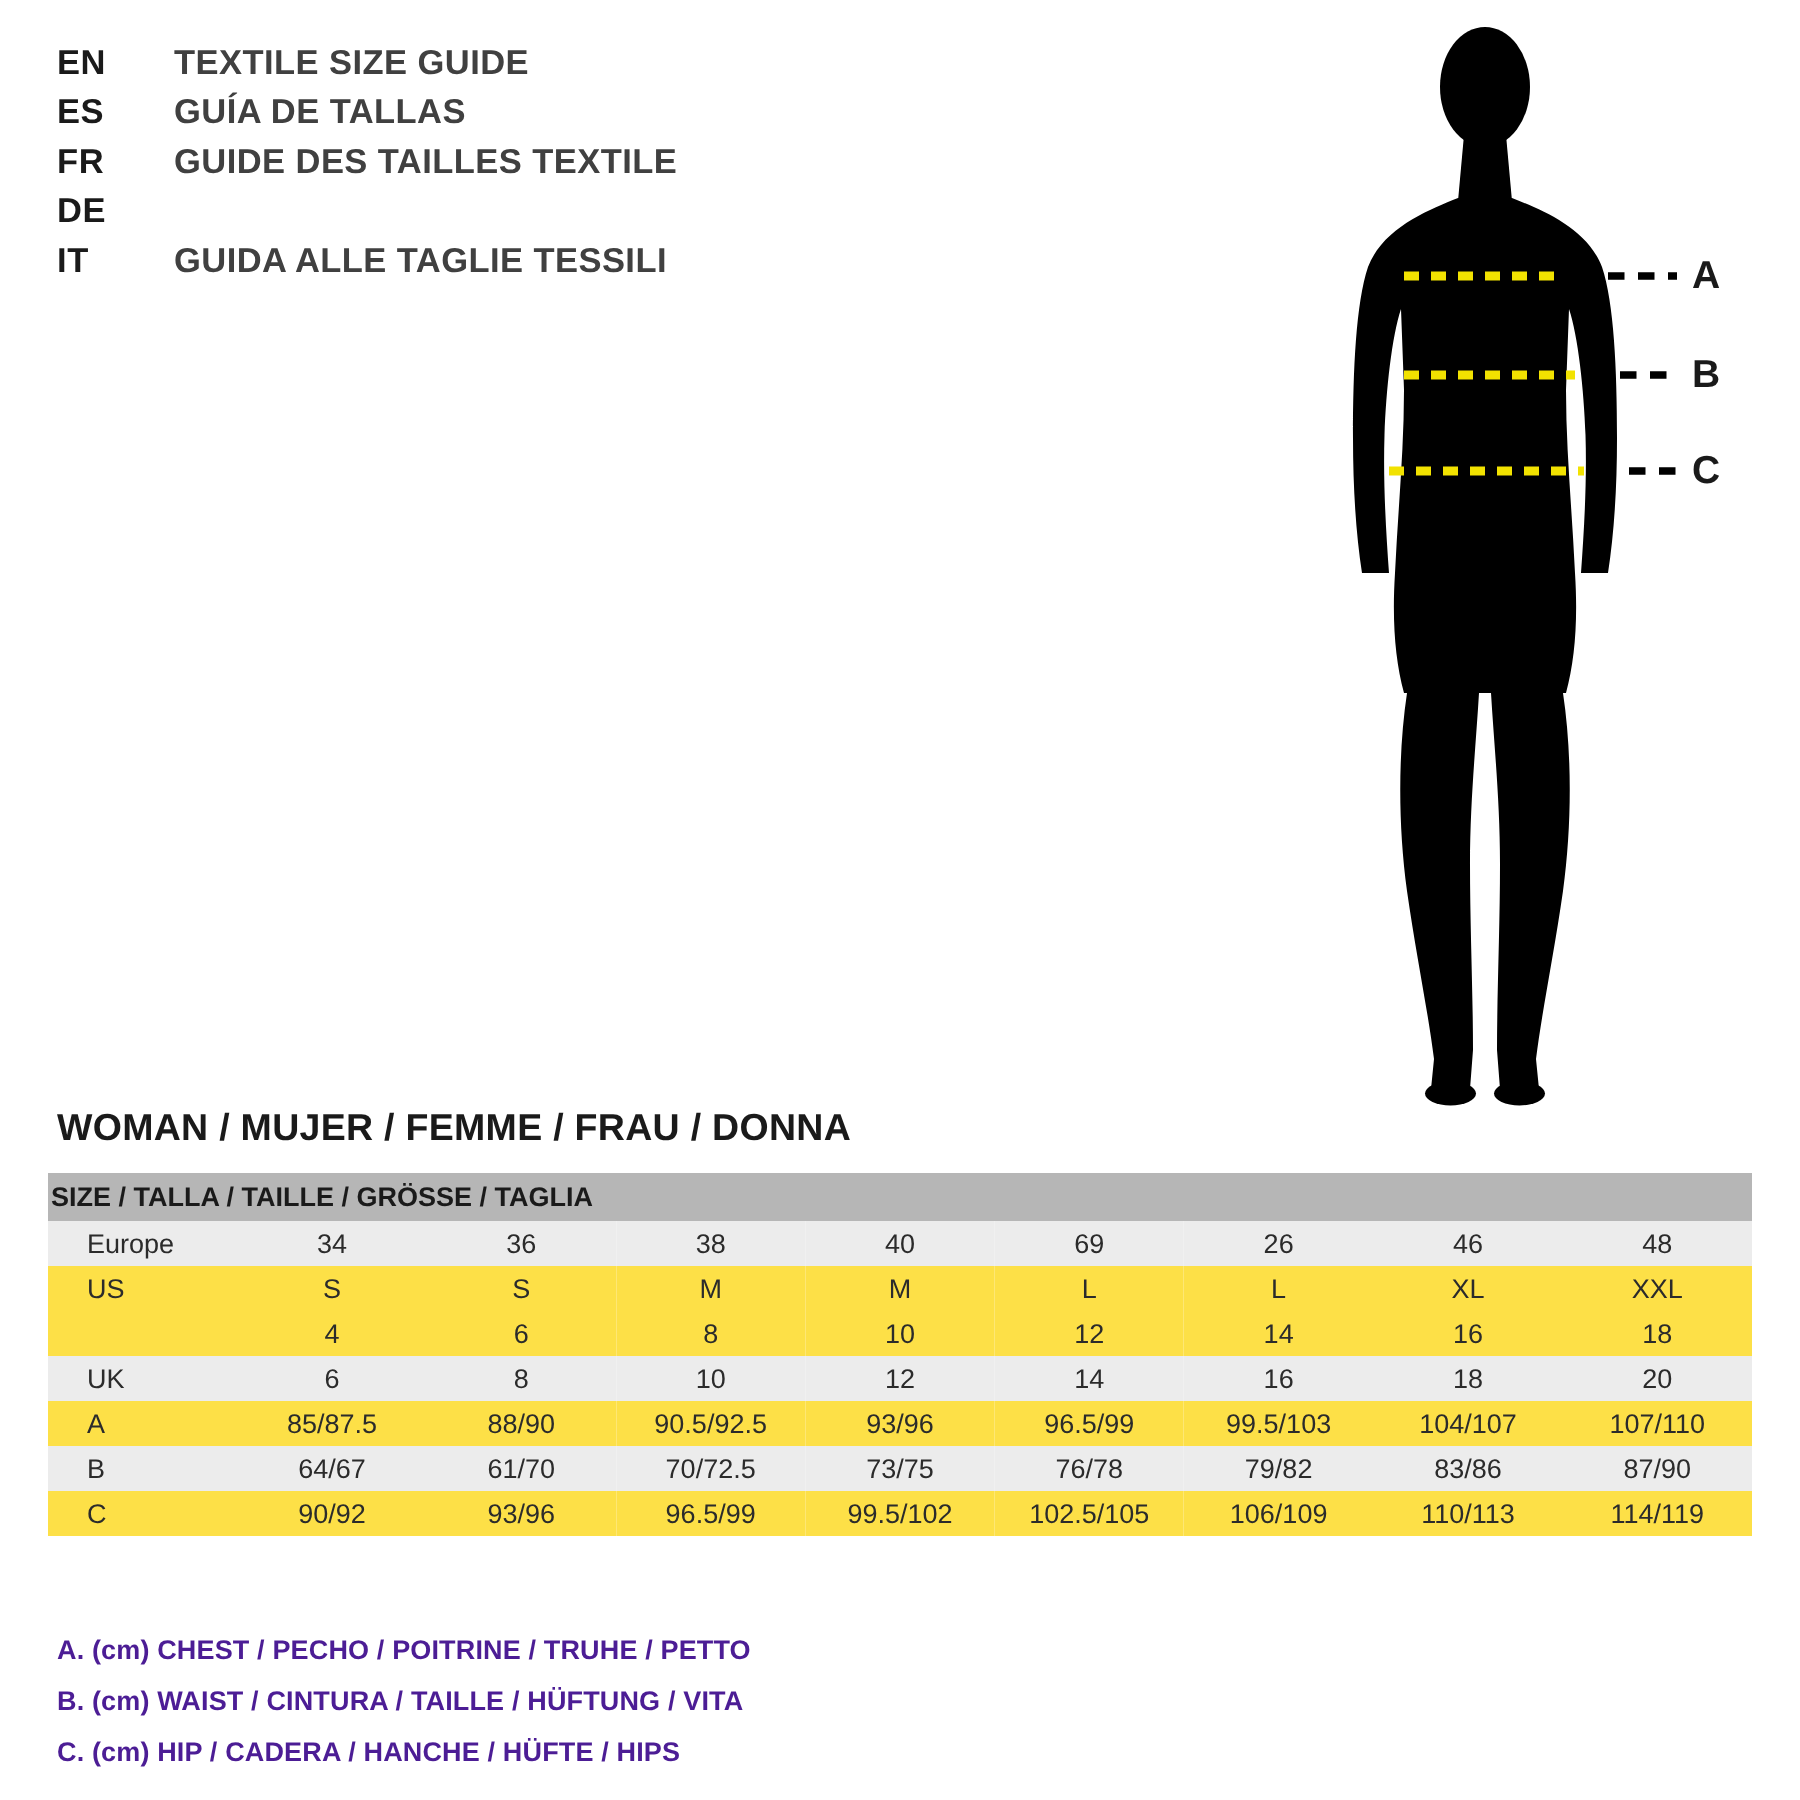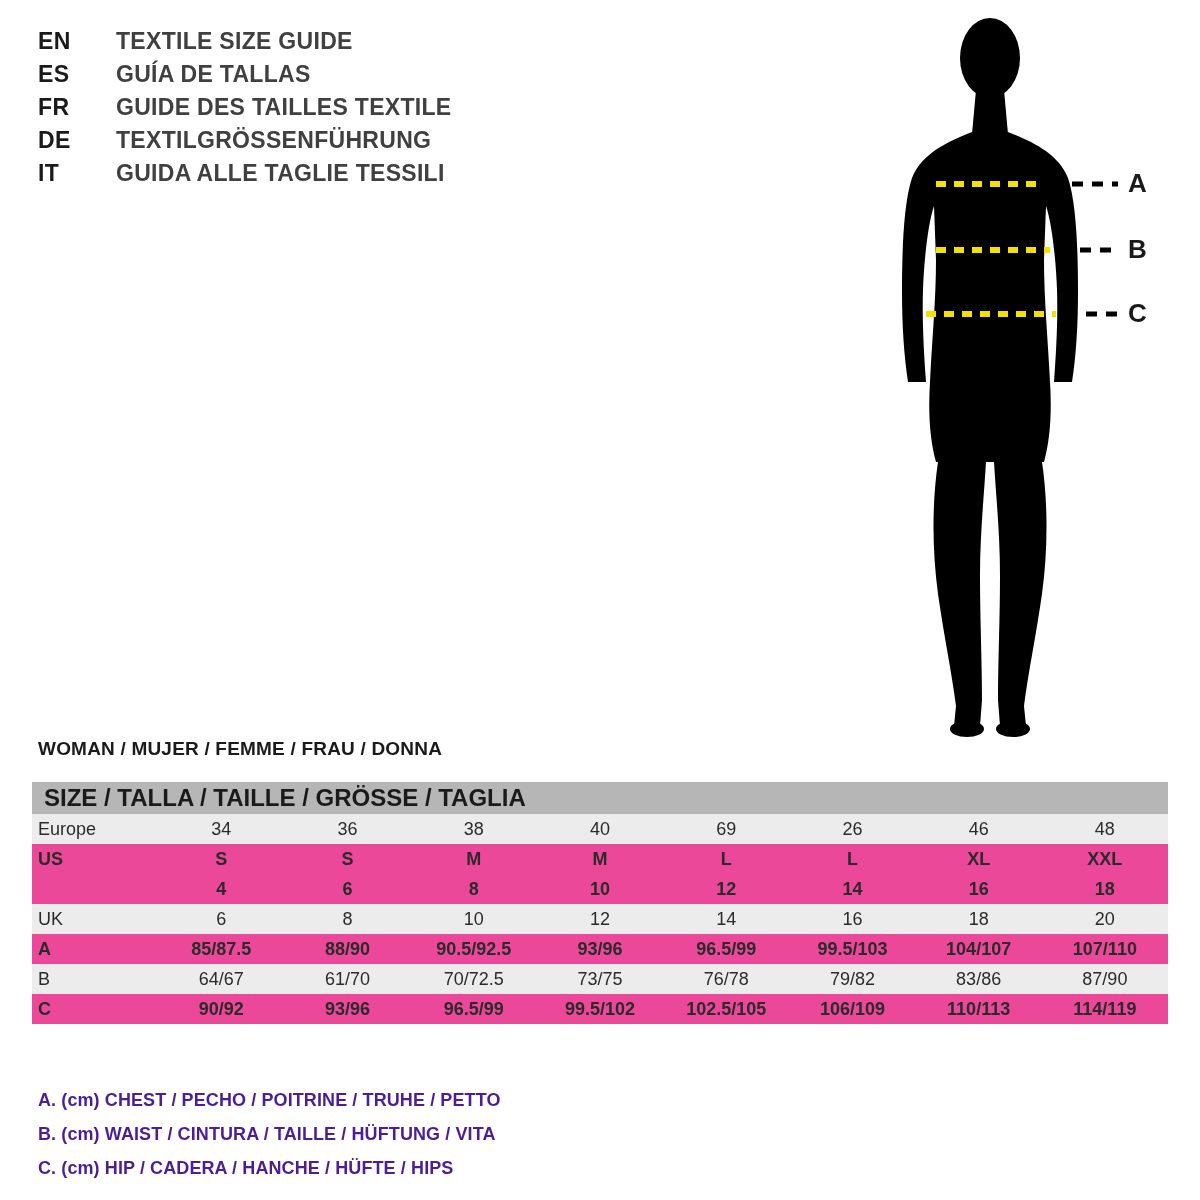--- a/index.html
+++ b/index.html
@@ -51,21 +51,21 @@
     width: 330px;
     height: 740px;
   }
   #figure-svg { display: block; }
 
   
   #section-heading {
     position: absolute;
     left: 38px;
     top: 738px;
-    font-size: 19px;
+    font-size: 25px;
     font-weight: bold;
     letter-spacing: 0.2px;
     color: #1a1a1a;
   }
 
   
   #size-table-wrap {
     position: absolute;
     left: 32px;
     top: 782px;
@@ -84,33 +84,33 @@
     color: #2b2b2b;
     font-weight: normal;
     text-align: center;
     vertical-align: middle;
   }
   thead th {
     background: #b6b6b6;
     text-align: left;
     font-weight: bold;
     color: #1a1a1a;
-    padding-left: 12px;
-    font-size: 24px;
+    padding-left: 2px;
+    font-size: 18px;
     height: 32px;
     line-height: 32px;
   }
   td.rowlabel {
     text-align: left;
-    padding-left: 6px;
+    padding-left: 26px;
     width: 190px;
     margin-left: 44px;
   }
   tbody tr.shade td { background: #ececec; }
-  tbody tr.plain td { background: #ec4899; font-weight: bold; }
+  tbody tr.plain td { background: #fde047; }
 
   
   #footnotes {
     position: absolute;
     left: 38px;
     top: 1090px;
     width: 900px;
   }
   .footnote {
     font-size: 18px;
@@ -132,21 +132,20 @@
   <div class="title-row">
     <span class="title-code">ES</span>
     <span class="title-text">GUÍA DE TALLAS</span>
   </div>
   <div class="title-row">
     <span class="title-code">FR</span>
     <span class="title-text">GUIDE DES TAILLES TEXTILE</span>
   </div>
   <div class="title-row">
     <span class="title-code">DE</span>
-    <span class="title-text">TEXTILGRÖSSENFÜHRUNG</span>
   </div>
   <div class="title-row">
     <span class="title-code">IT</span>
     <span class="title-text">GUIDA ALLE TAGLIE TESSILI</span>
   </div>
 </div>
 
 <div id="figure-area">
   <svg id="figure-svg" width="330" height="740" viewBox="0 0 330 740" xmlns="http://www.w3.org/2000/svg">
 

